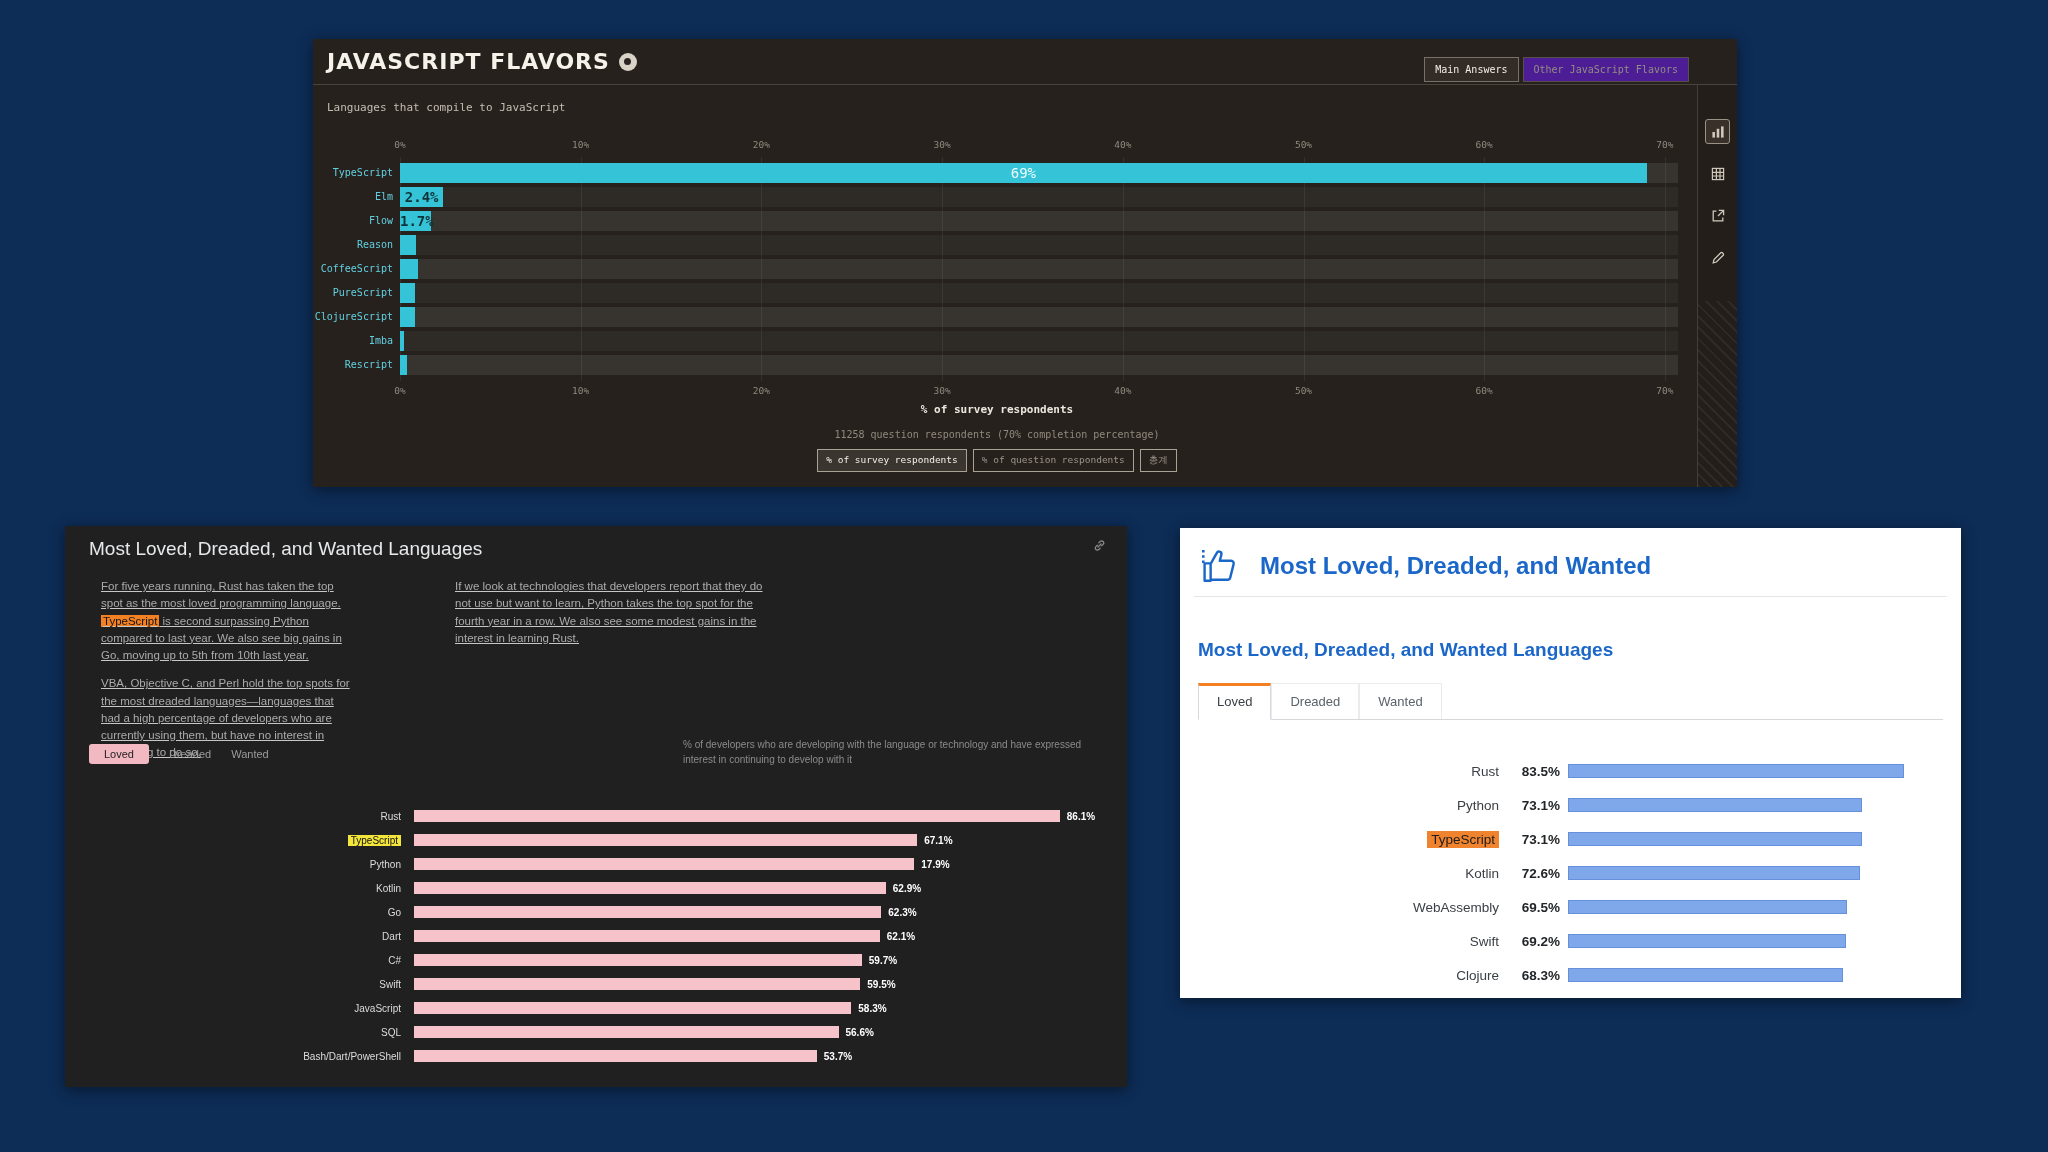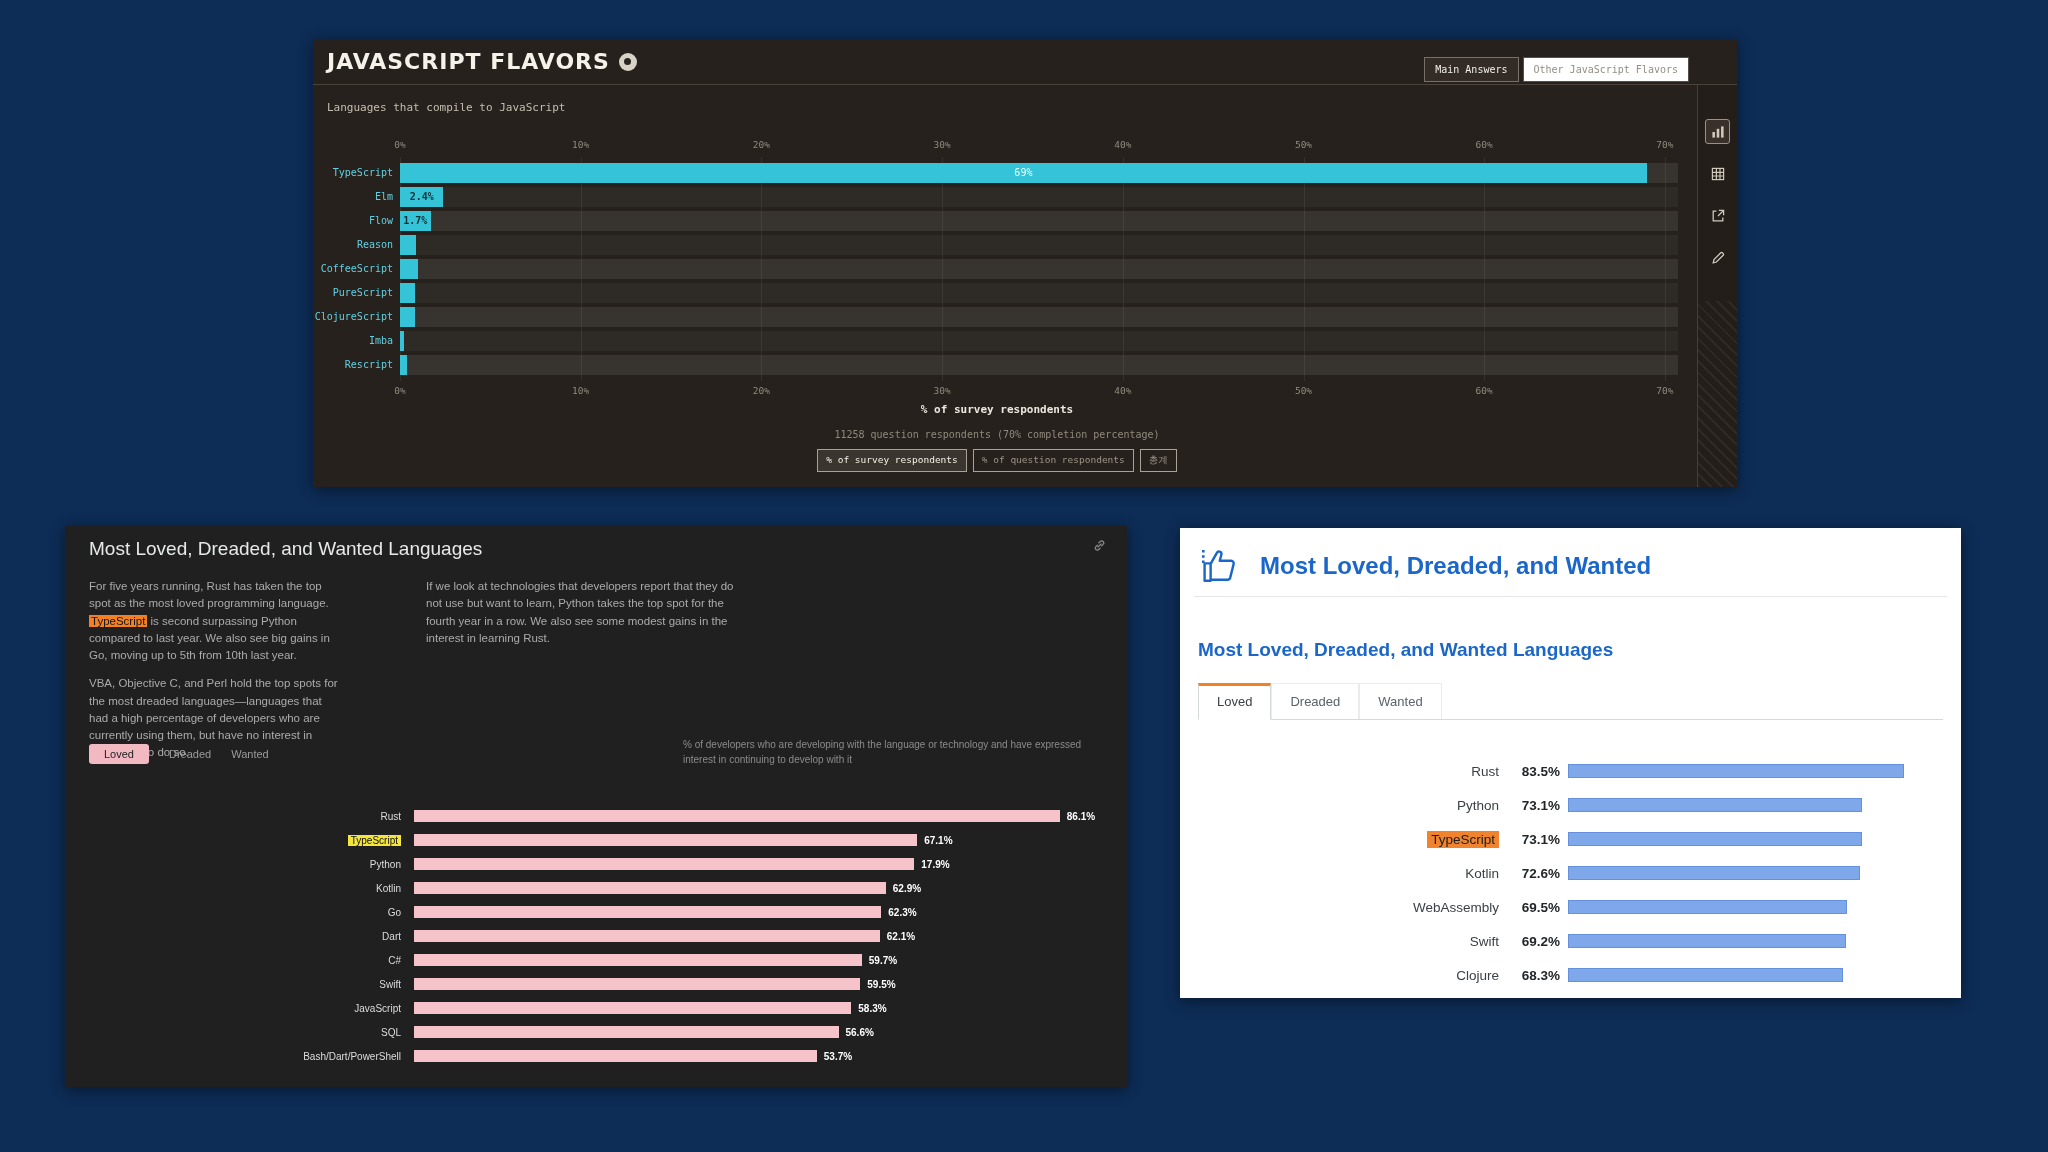--- a/index.html
+++ b/index.html
@@ -11,39 +11,39 @@
   .sojs { position:absolute; left:313px; top:39px; width:1424px; height:448px;
           background:#27211d; color:#d8d2c6; font-family:"DejaVu Sans Mono", monospace;
           box-shadow:0 3px 14px rgba(0,0,0,.45); }
   .sojs-header { height:46px; border-bottom:1px solid #4a433c; display:flex; align-items:center; padding:0 14px; }
   .sojs-title { font-family:"DejaVu Sans", sans-serif; font-weight:bold; font-size:22px;
                 letter-spacing:1px; color:#f5f2ea; }
   .sojs-badge { width:18px; height:18px; border-radius:50%; background:#d9d3c7; margin-left:9px;
                 display:inline-flex; align-items:center; justify-content:center; }
   .sojs-badge i { width:7px; height:7px; border-radius:50%; background:#2a2522; display:block; }
   .sojs-tabs { position:absolute; right:48px; top:18px; display:flex; gap:4px; }
-  .sojs-tab { border:1px solid #57504a; padding:6px 10px; font-size:10px; color:#948d83; background:#ffffff; cursor:pointer; }
+  .sojs-tab { border:1px solid #57504a; padding:6px 10px; font-size:10px; color:#948d83; background:#4c1d95; cursor:pointer; }
   .sojs-tab.active { color:#f2efe7; background:#332c26; border-color:#76706a; }
   .sojs-subtitle { position:absolute; left:14px; top:62px; font-size:11px; color:#c4beb2; }
 
   .sojs-chart { position:absolute; left:0; top:0; width:1368px; height:448px; }
   .sojs-axis { position:absolute; left:0; width:1368px; height:14px; font-size:9.5px; color:#8f897e; }
   .sojs-axis span { position:absolute; transform:translateX(-50%); }
   .sojs-grid { position:absolute; left:0; top:118px; height:224px; width:1368px; pointer-events:none; }
   .sojs-grid i { position:absolute; top:0; bottom:0; width:1px; background:rgba(255,255,255,.07); }
   .sojs-rows { position:absolute; left:0; top:122px; width:1368px; }
   .sojs-row { position:relative; height:24px; }
   .sojs-row .lbl { position:absolute; left:0; width:80px; text-align:right; line-height:24px;
                    font-size:10px; color:#62cfe0; }
   .sojs-row .track { position:absolute; left:87px; width:1278px; top:2px; height:20px; }
   .sojs-row:nth-child(odd) .track { background:rgba(146,158,143,.16); }
   .sojs-row:nth-child(even) .track { background:rgba(146,158,143,.08); }
   .sojs-row .bar { position:absolute; left:87px; top:2px; height:20px; background:#35c3d7; z-index:2; }
   .sojs-row .val { position:absolute; left:0; width:100%; text-align:center; line-height:20px;
-                   font-size:10px; white-space:nowrap; }
+                   font-size:14px; white-space:nowrap; }
   .sojs-row .val.light { color:#f0feff; }
   .sojs-row .val.dark  { color:#0d3238; font-weight:bold; }
   .sojs-xlabel { position:absolute; left:0; top:364px; width:1368px; text-align:center;
                  font-size:11px; font-weight:bold; color:#ece8de; }
   .sojs-note { position:absolute; left:0; top:390px; width:1368px; text-align:center;
                font-size:10px; color:#8f897e; }
   .sojs-btns { position:absolute; left:0; top:410px; width:1368px; display:flex; justify-content:center; gap:6px; }
   .sojs-btn { border:1px solid #aaa294; padding:4px 8px; font-size:9.5px; color:#9b948a; background:transparent; cursor:pointer; }
   .sojs-btn.active { color:#f4f1e8; background:#3a352f; }
   .sojs-side { position:absolute; right:0; top:46px; bottom:0; width:40px; border-left:1px solid #453e37;
@@ -54,21 +54,21 @@
                color:#cfc9bd; cursor:pointer; z-index:1; }
   .side-icon.active { border:1px solid #9a9287; background:#393129; border-radius:3px; }
   .side-icon svg { width:16px; height:16px; }
 
   
   .sodark { position:absolute; left:65px; top:526px; width:1062px; height:561px; background:#202020;
             color:#c7c7c7; box-shadow:0 3px 14px rgba(0,0,0,.45); overflow:hidden; }
   .sodark-title { position:absolute; left:24px; top:12px; font-size:19px; color:#e6e8ea; font-weight:500; }
   .sodark-link { position:absolute; right:20px; top:12px; color:#8a8a8a; cursor:pointer; }
   .sodark-link svg { width:15px; height:15px; }
-  .sodark-cols { position:absolute; left:24px; top:52px; display:flex; gap:39px; }
+  .sodark-cols { position:absolute; left:36px; top:52px; display:flex; gap:56px;text-decoration:underline; }
   .sodark-col1 { width:250px; } .sodark-col2 { width:310px;margin-left:48px; }
   .sodark-cols p { font-size:11.5px; line-height:1.5; color:#ababab; margin-bottom:11px; }
   .hl-orange { background:#f48024; color:#151515; padding:0 2px; }
   .sodark-tabs { position:absolute; left:24px; top:218px; display:flex; align-items:center; gap:20px; }
   .sodark-tab { font-size:11px; color:#9b9b9b; cursor:pointer; }
   .sodark-tab.pill { background:#f3b9c3; color:#222; border-radius:3px; padding:4px 15px; }
   .sodark-caption { position:absolute; right:14px; top:212px; width:430px; text-align:left;
                     font-size:10px; line-height:1.45; color:#8b8b8b; }
   .sodark-rows { position:absolute; left:0; top:278px; width:100%; }
   .sodark-row { display:flex; align-items:center; height:24px; }

